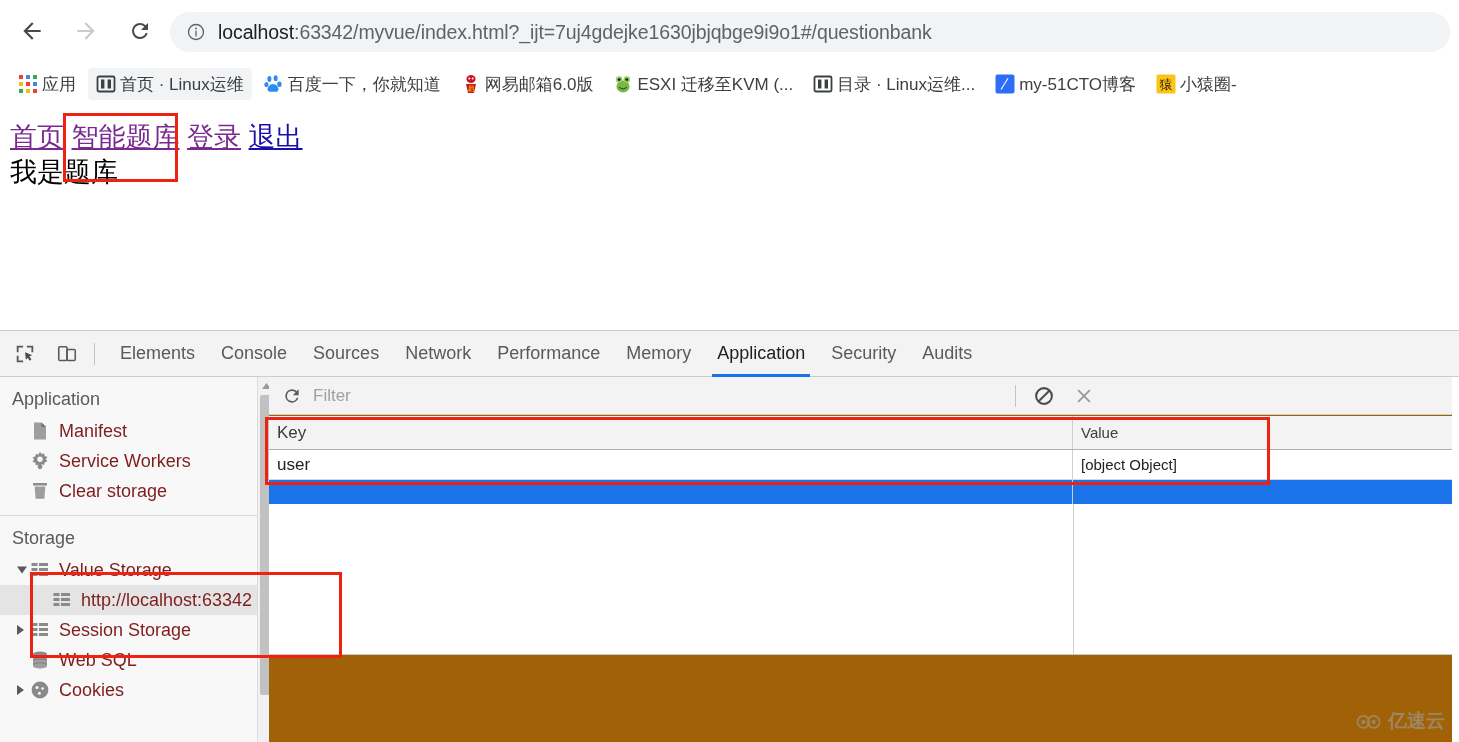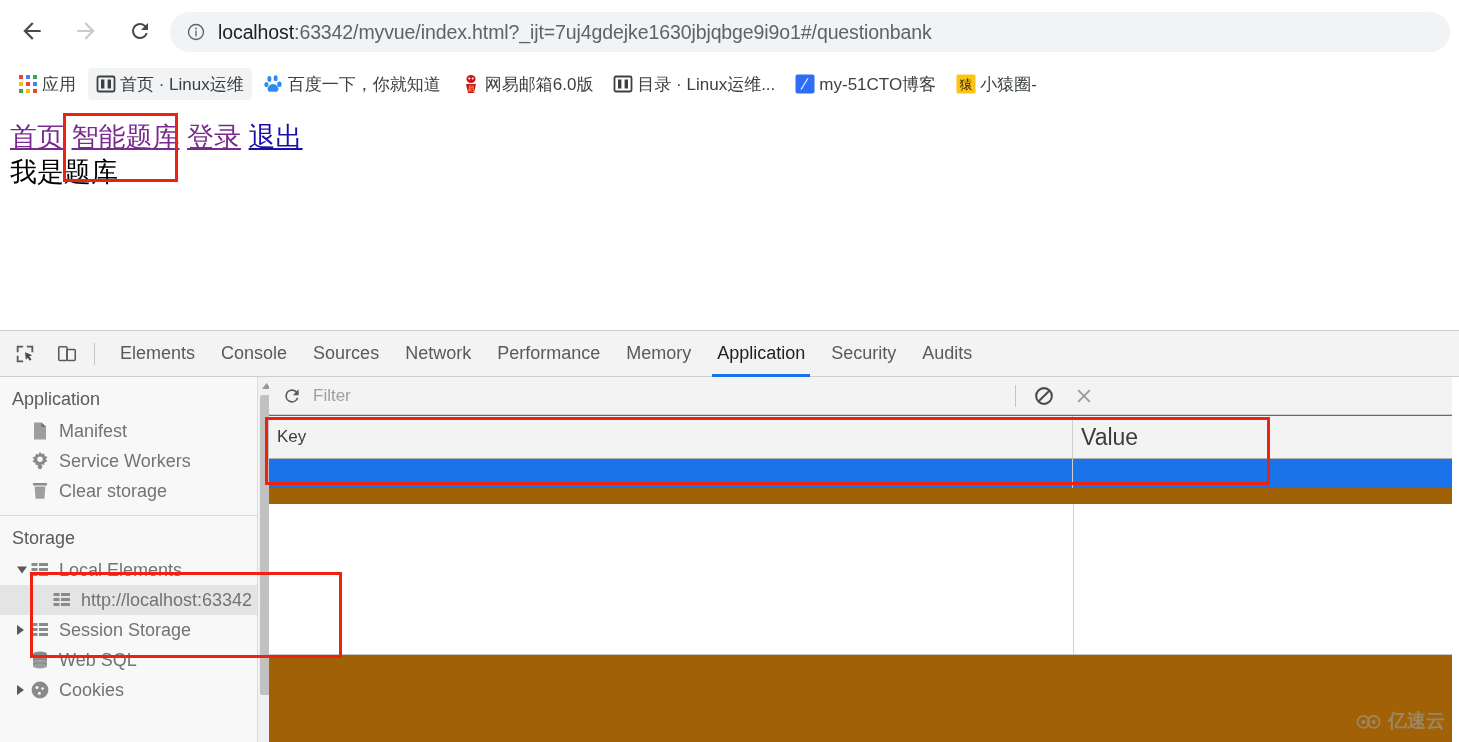--- a/index.html
+++ b/index.html
@@ -121,21 +121,21 @@
   #dt-sidebar {
     position: absolute; left: 0; top: 46px; width: 275px; height: 366px;
     background: #f8f8f8; border-right: 1px solid #cdcdcd;
     overflow: hidden;
   }
   .side-section-title {
     font-size: 18px; color: #5a5a5a; padding: 12px 0 6px 12px;
   }
   .side-item {
     height: 30px; display: flex; align-items: center;
-    padding-left: 30px; font-size: 18px; color: #737373;
+    padding-left: 30px; font-size: 18px; color: #7f1d1d;
     position: relative;
   }
   .side-item.sub { padding-left: 52px; }
   .side-item.selected { background: #e4e4e4; }
   .side-item .s-icon { width: 20px; height: 20px; margin-right: 9px; flex:0 0 auto; display:block;}
   .twisty {
     position: absolute; left: 17px; top: 50%; transform: translateY(-50%);
     width: 0; height: 0;
   }
   .twisty.closed {
@@ -184,36 +184,36 @@
   }
   #filter-input::placeholder { color: #a0a0a0; }
   #fbar-sep { width:1px; height:22px; background:#c4c4c4; margin: 0 14px 0 2px; }
   #clear-btn, #close-btn { width:28px; height:28px; display:flex;
     align-items:center; justify-content:center; margin-right: 12px; }
 
   #storage-table {
     position: absolute; left: 0; top: 39px; width: 1183px; height: 327px;
   }
   .st-header {
-    height: 43px; display: flex; align-items: center;
+    height: 34px; display: flex; align-items: center;
     background: #f3f3f3; border-bottom: 1px solid #b0b0b0;
   }
   .st-row {
     height: 30px; display: flex; align-items: center;
     border-bottom: 1px solid #d8d8d8; background: #fff;
   }
   .st-row.selected-blue { background: #1a73e8; border-bottom: none; height: 29px;}
   .cell-key {
     width: 804px; padding-left: 8px; font-size: 17px; color: #222;
     height: 100%; display:flex; align-items:center;
     border-right: 1px solid #cfcfcf;
     overflow: hidden; white-space: nowrap;
   }
   .cell-val {
-    flex: 1; padding-left: 8px; font-size: 23px; color: #222;
+    flex: 1; padding-left: 8px; font-size: 15px; color: #222;
     height: 100%; display:flex; align-items:center;
     overflow: hidden; white-space: nowrap;
   }
   .st-header .cell-key, .st-header .cell-val { color: #3c3c3c; }
   #st-empty {
     position: absolute; left: 0; top: 88px; width: 1183px; height: 150px;
     background: #fff;
   }
   #st-empty-divider {
     position:absolute; left:804px; top:0; width:1px; height:150px; background:#cfcfcf;
@@ -306,20 +306,31 @@
       <svg class="bm-icon" viewBox="0 0 20 20">
         <ellipse cx="10" cy="5" rx="4.6" ry="4" fill="#c8161d"></ellipse>
         <circle cx="8.3" cy="4.4" r="1" fill="#fff"></circle>
           <circle cx="11.7" cy="4.4" r="1" fill="#fff"></circle>
         <path d="M5 10h10l-2 9H7z" fill="#c8161d"></path>
         <text x="10" y="17" font-size="7" fill="#ffd400" text-anchor="middle" font-family="sans-serif">易</text>
       </svg>
       <span class="bm-label">网易邮箱6.0版</span>
     </div>
 
+    <div class="bookmark">
+      <svg class="bm-icon" viewBox="0 0 20 20">
+        <ellipse cx="10" cy="12.5" rx="6.5" ry="6" fill="#7ab648"></ellipse>
+        <circle cx="6.2" cy="5.5" r="3.2" fill="#8fcf5a"></circle>
+          <circle cx="13.8" cy="5.5" r="3.2" fill="#8fcf5a"></circle>
+        <circle cx="6.2" cy="5.6" r="1.4" fill="#1b1b1b"></circle>
+          <circle cx="13.8" cy="5.6" r="1.4" fill="#1b1b1b"></circle>
+        <path d="M6.5 13.5q3.5 2.6 7 0" stroke="#2f5c1d" stroke-width="1.2" fill="none" stroke-linecap="round"></path>
+      </svg>
+      <span class="bm-label">ESXI 迁移至KVM (...</span>
+    </div>
 
     <div class="bookmark">
       <svg class="bm-icon" viewBox="0 0 20 20">
         <rect x="1.5" y="2.5" width="17" height="15" rx="1.5" fill="none" stroke="#3c4043" stroke-width="1.8"></rect>
         <rect x="5" y="5.5" width="3.4" height="9" fill="#3c4043"></rect>
         <rect x="11.6" y="5.5" width="3.4" height="9" fill="#3c4043"></rect>
       </svg>
       <span class="bm-label">目录 · Linux运维...</span>
     </div>
 
@@ -431,21 +442,21 @@
     <div class="side-item">
       <span class="twisty open"></span>
       <svg class="s-icon" viewBox="0 0 20 20">
         <rect x="1.5" y="3" width="6" height="3" fill="#8a8a8a"></rect>
           <rect x="9" y="3" width="9" height="3" fill="#8a8a8a"></rect>
         <rect x="1.5" y="8" width="6" height="3" fill="#8a8a8a"></rect>
           <rect x="9" y="8" width="9" height="3" fill="#8a8a8a"></rect>
         <rect x="1.5" y="13" width="6" height="3" fill="#8a8a8a"></rect>
           <rect x="9" y="13" width="9" height="3" fill="#8a8a8a"></rect>
       </svg>
-      <span>Local Elements</span>
+      <span>Value Storage</span>
     </div>
 
     <div class="side-item sub selected">
       <svg class="s-icon" viewBox="0 0 20 20">
         <rect x="1.5" y="3" width="6" height="3" fill="#8a8a8a"></rect>
           <rect x="9" y="3" width="9" height="3" fill="#8a8a8a"></rect>
         <rect x="1.5" y="8" width="6" height="3" fill="#8a8a8a"></rect>
           <rect x="9" y="8" width="9" height="3" fill="#8a8a8a"></rect>
         <rect x="1.5" y="13" width="6" height="3" fill="#8a8a8a"></rect>
           <rect x="9" y="13" width="9" height="3" fill="#8a8a8a"></rect>
@@ -524,20 +535,24 @@
         </svg>
       </div>
     </div>
 
     <div id="storage-table">
       <div class="st-header">
         <div class="cell-key">Key</div>
         <div class="cell-val">Value</div>
       </div>
 
+      <div class="st-row">
+        <div class="cell-key">user</div>
+        <div class="cell-val">[object Object]</div>
+      </div>
 
       <div class="st-row selected-blue">
         <div class="cell-key"></div>
         <div class="cell-val"></div>
       </div>
 
       <div id="st-empty">
         <div id="st-empty-divider"></div>
         <div id="st-bottom-divider"></div>
       </div>

